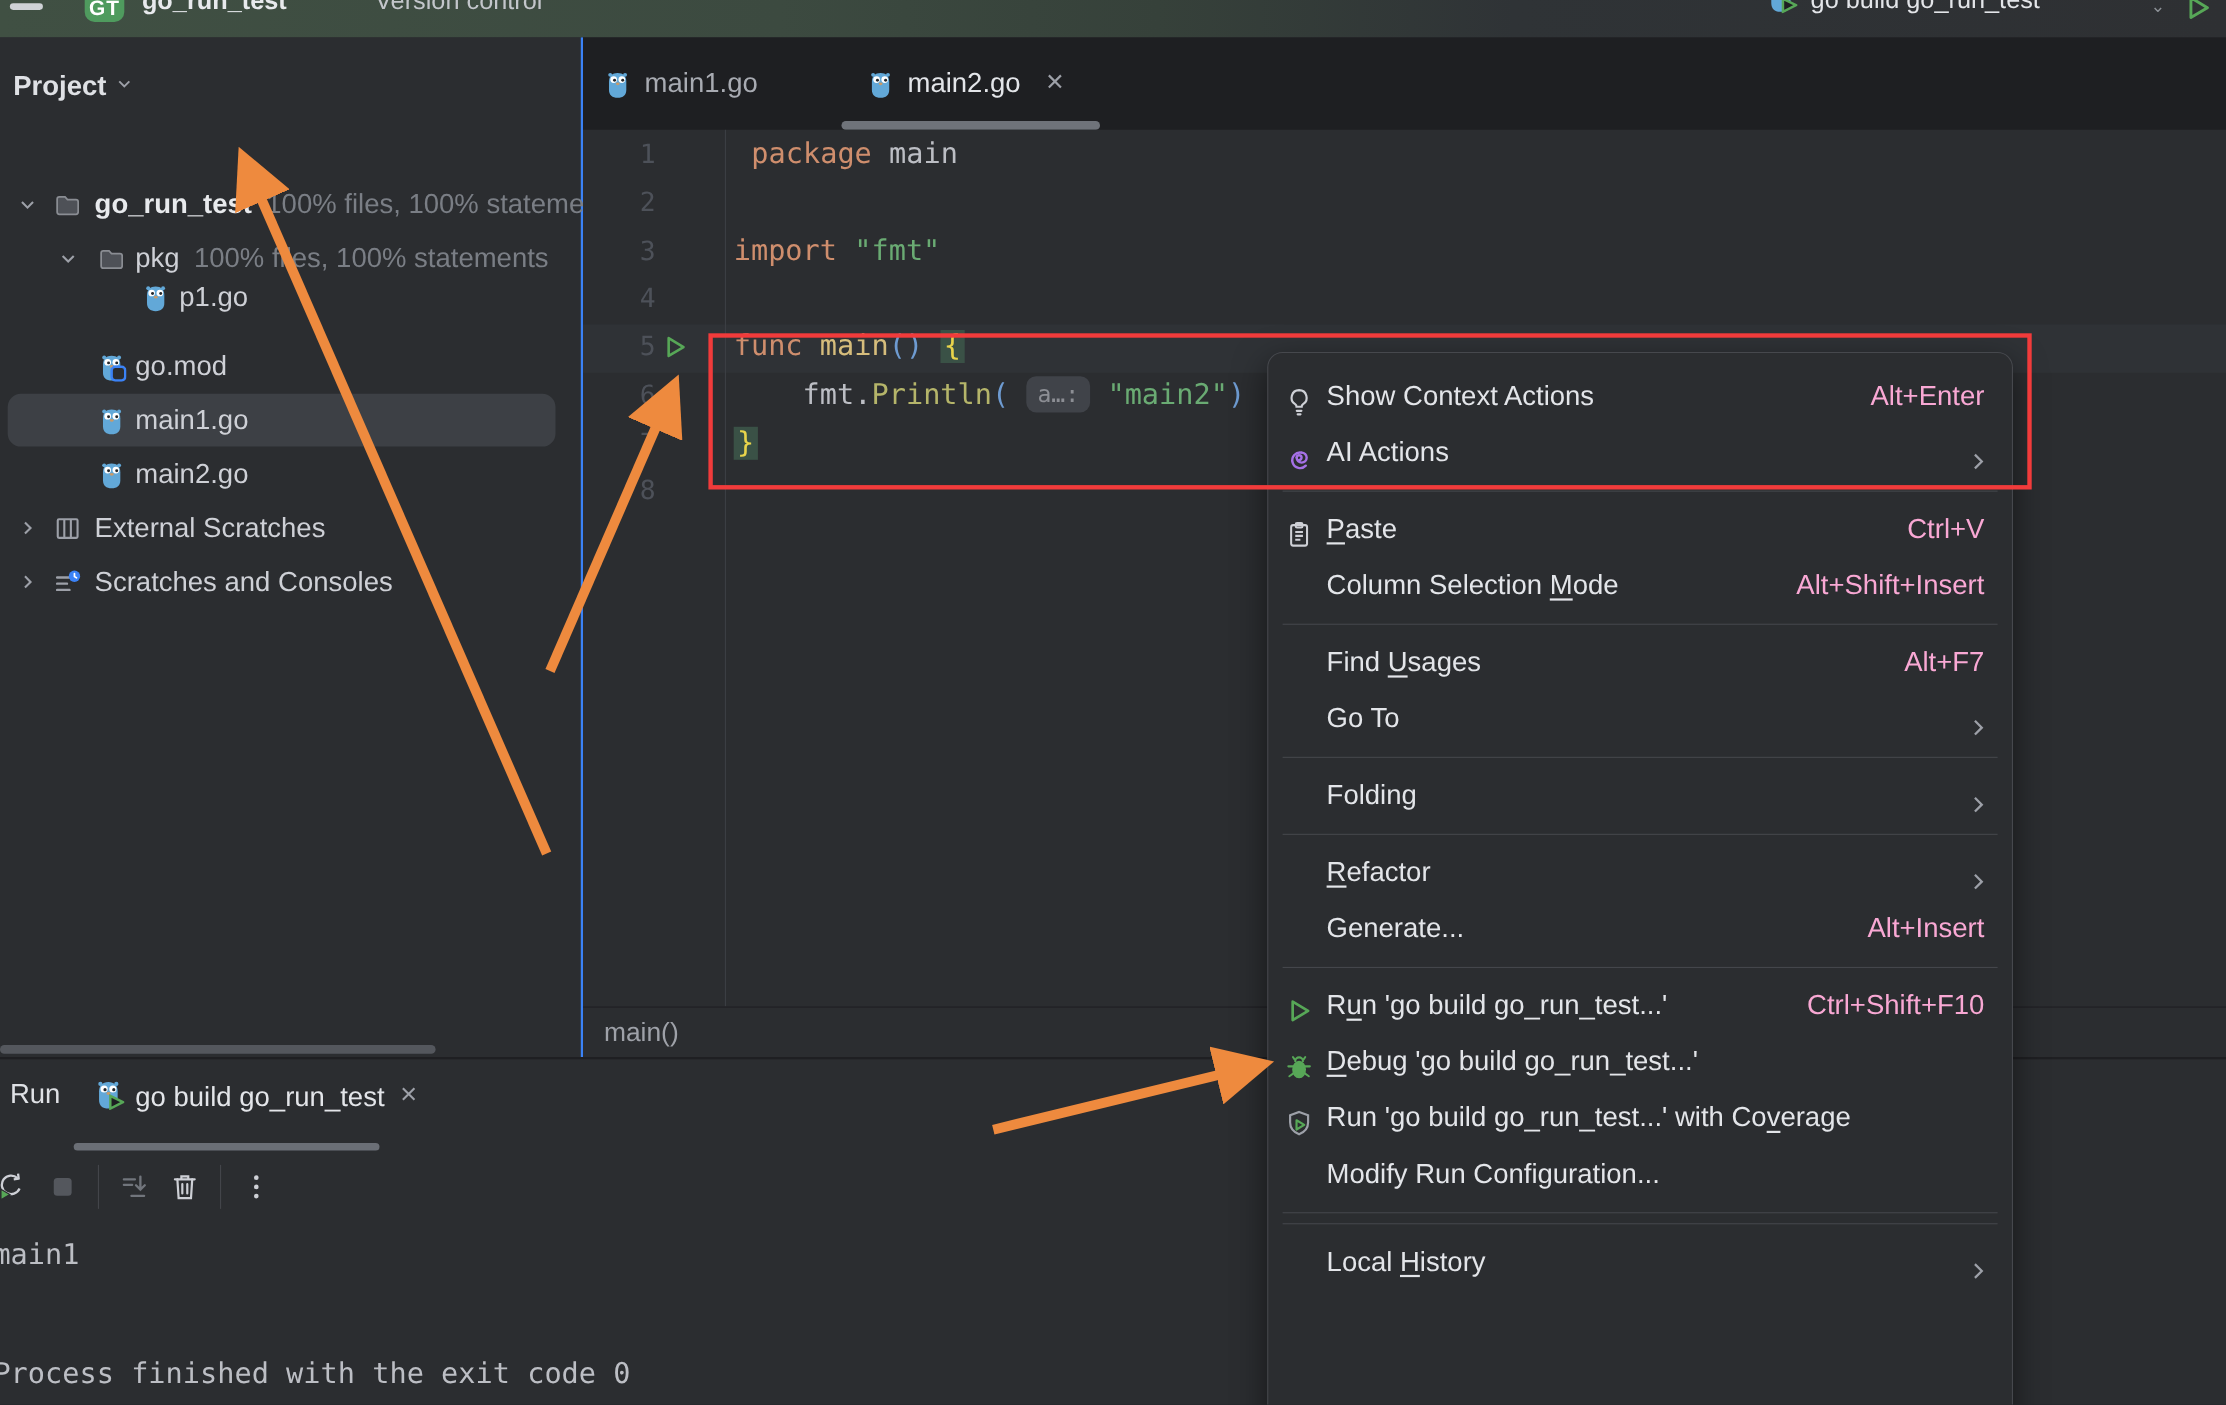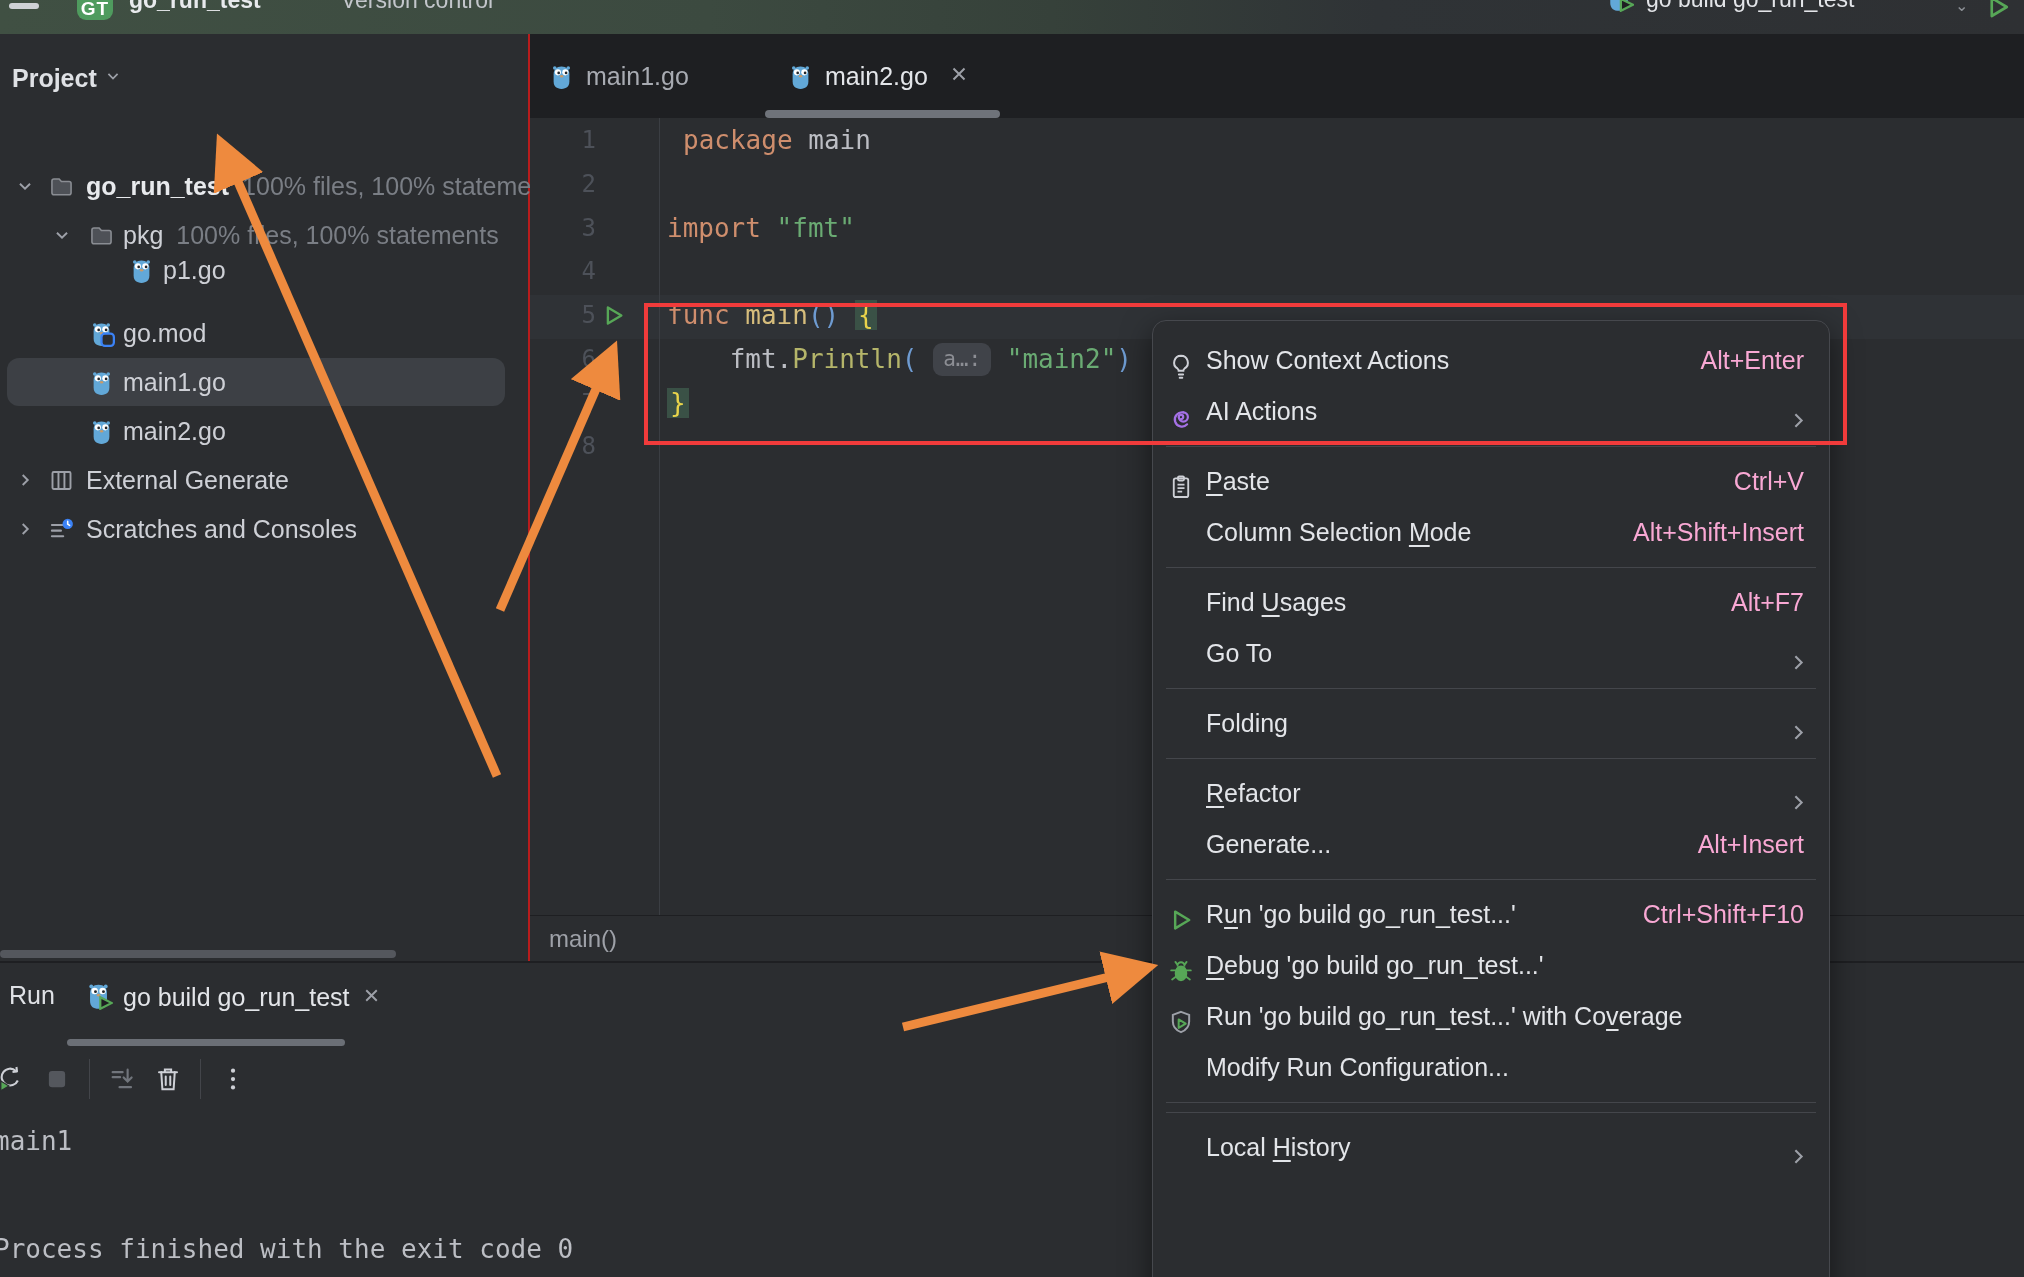--- a/index.html
+++ b/index.html
@@ -13,21 +13,21 @@
   .tb-avatar{position:absolute;left:77px;top:-14px;width:36px;height:34px;border-radius:9px;background:#4f9b5e;
     color:#fff;font-weight:bold;font-size:19px;text-align:center;line-height:46px;letter-spacing:1px;}
   .tb-title{position:absolute;left:129px;top:-14px;height:28px;line-height:28px;font-size:23px;font-weight:bold;color:#e8eaed;}
   .tb-vcs{position:absolute;left:341px;top:-14px;height:28px;line-height:28px;font-size:23px;color:#c3c6cb;}
   .tb-run{position:absolute;left:1604px;top:-16px;height:30px;display:flex;align-items:center;gap:12px;}
   .tb-run .lbl{font-size:23px;color:#e3e5e9;}
   .tb-chev{position:absolute;left:1955px;top:-4px;color:#8c9096;font-size:16px;}
   .tb-play{position:absolute;left:1983px;top:-8px;}
 
   
-  .project-panel{position:absolute;left:0;top:34px;width:528px;height:927px;background:#2b2d30;border-right:2px solid #b91c1c;}
+  .project-panel{position:absolute;left:0;top:34px;width:528px;height:927px;background:#2b2d30;border-right:2px solid #3b82f6;}
   .pp-header{position:absolute;left:12px;top:24px;height:40px;display:flex;align-items:center;gap:6px;}
   .pp-header .t{font-size:25px;font-weight:bold;color:#dfe1e5;}
   .tree-row{position:absolute;left:0;width:528px;height:48px;}
   .tree-sel{position:absolute;left:7px;right:23px;top:0;height:48px;border-radius:12px;background:#3d4045;}
   .tr-inner{position:absolute;top:0;height:48px;display:flex;align-items:center;}
   .tree-label{font-size:25px;color:#ced0d6;white-space:nowrap;}
   .tree-label.bold{font-weight:bold;color:#e8eaed;}
   .tree-cov{font-size:25px;color:#7a7e85;margin-left:13px;white-space:nowrap;}
   .pp-scroll{position:absolute;left:0;top:916px;width:396px;height:8px;border-radius:4px;background:#54575d;}
 
@@ -234,21 +234,21 @@
           </div>
           <div class="tr-inner" style="left:48px;">
             <svg width="27" height="27" viewBox="0 0 24 24">
               <g stroke="#9da0a8" stroke-width="1.7" fill="none">
                 <rect x="4" y="4.5" width="16" height="15" rx="1"></rect>
                 <path d="M9.3 4.5v15M14.6 4.5v15"></path>
               </g>
             </svg>
           </div>
           <div class="tr-inner" style="left:86px;">
-           <span class="tree-label ">External Generate</span>
+           <span class="tree-label ">External Scratches</span>
           </div>
         </div>
         <div class="tree-row" style="top: 471px; padding-left: 32px;">
           <div class="tr-inner" style="left:14px;width:24px;">
             <svg width="22" height="22" viewBox="0 0 24 24">
               <path d="M9.5 6.5l5.5 5.5-5.5 5.5" stroke="#9da0a8" stroke-width="2.1" fill="none"></path>
             </svg>
           </div>
           <div class="tr-inner" style="left:48px;">
             <svg width="27" height="27" viewBox="0 0 24 24">

